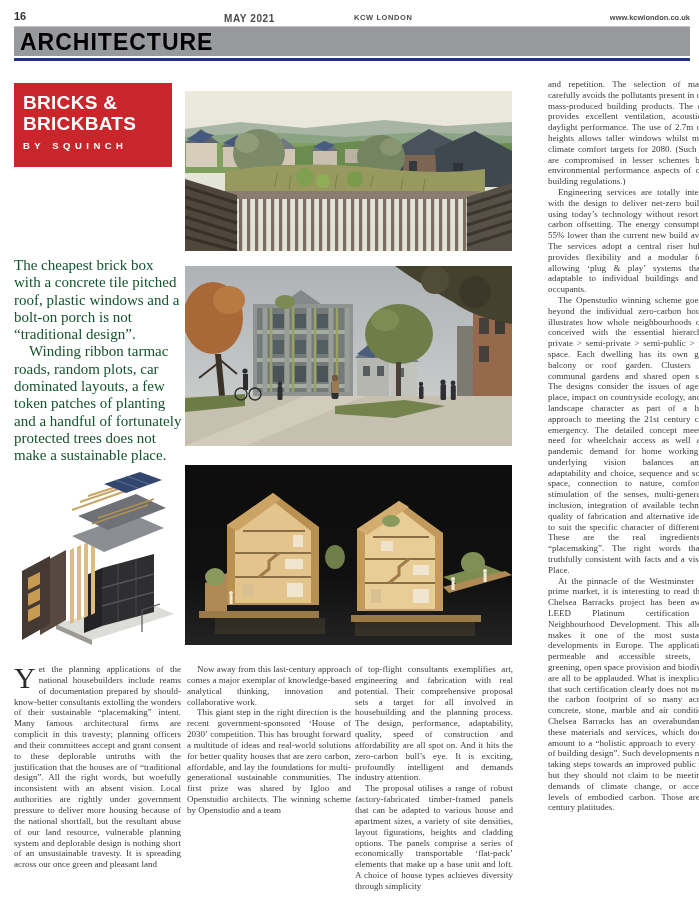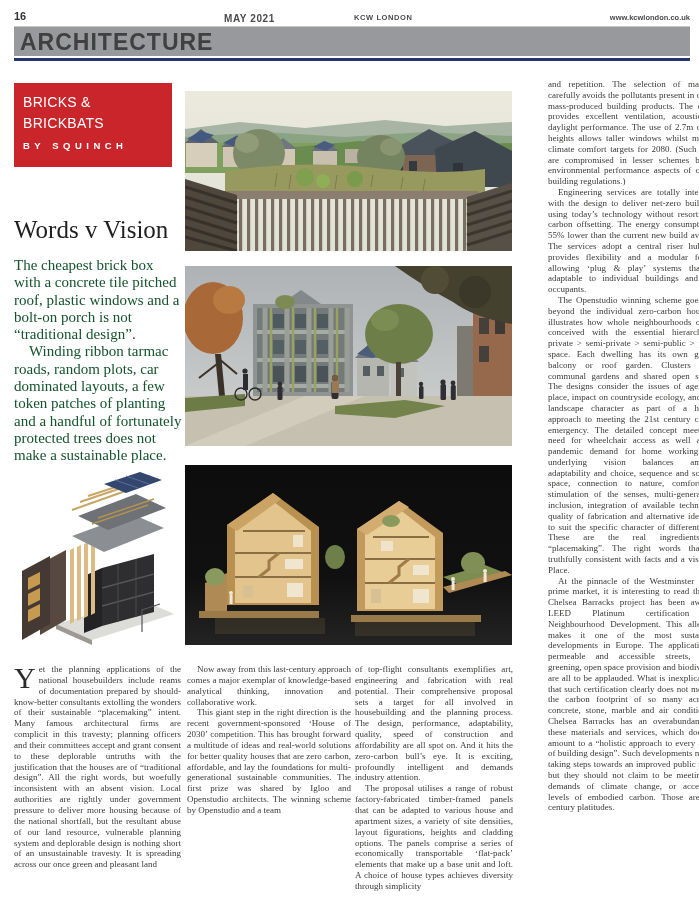--- a/index.html
+++ b/index.html
@@ -7,26 +7,26 @@
         font-family:"Liberation Serif",serif;color:#3a3a38;margin-top:8px;}
   .sans{font-family:"Liberation Sans",sans-serif;}
   
   .pageno{position:absolute;left:14px;top:2px;font-size:11px;font-weight:bold;color:#333;}
   .m-date{position:absolute;left:224px;top:5px;font-size:10px;font-weight:bold;letter-spacing:.6px;color:#4a4a4a;}
   .m-pub{position:absolute;left:354px;top:5px;font-size:7.5px;font-weight:bold;letter-spacing:.6px;color:#4a4a4a;}
   .m-url{position:absolute;right:9px;top:5px;font-size:7.5px;font-weight:bold;color:#4a4a4a;padding-left:32px;}
   .section-bar{position:absolute;left:14px;top:18px;width:676px;height:29px;background:#97999c;
                border-top:1px solid #c6c6c6;}
   .section-bar span{display:block;padding:2px 0 0 6px;font-size:23px;font-weight:bold;
-                    letter-spacing:1px;color:#404040;line-height:27px;}
+                    letter-spacing:1px;color:#000000;line-height:27px;}
   .navy-rule{position:absolute;left:14px;top:50px;width:676px;height:3px;background:#23356f;}
   
   .red-box{position:absolute;left:14px;top:75px;width:158px;height:84px;background:#c9252b;
            box-sizing:border-box;padding:9px 0 0 9px;color:#fff;}
-  .red-box .t{font-size:14px;font-weight:normal;line-height:21px;letter-spacing:.3px;}
+  .red-box .t{font-size:19px;font-weight:bold;line-height:21px;letter-spacing:.3px;}
   .red-box .by{margin-top:6px;font-size:9.5px;font-weight:bold;letter-spacing:4.5px;}
   
   .headline{position:absolute;left:14px;top:208px;width:172px;font-size:25px;color:#1f1f1f;font-weight:normal;margin:0;}
   .intro{position:absolute;left:14px;top:249px;width:168px;font-size:15px;line-height:17.3px;color:#14532d;}
   .intro p{margin:0;}
   .intro p.ind{text-indent:1em;}
   
   .fig{position:absolute;overflow:hidden;}
   .fig svg{display:block;width:100%;height:100%;}
   .fig-hero{left:185px;top:83px;width:327px;height:160px;}
@@ -57,21 +57,20 @@
     <span class="sans">ARCHITECTURE</span>
   </div>
   <div class="navy-rule"></div>
 
   <div class="red-box sans">
     <div class="t">BRICKS &amp;</div>
     <div class="t">BRICKBATS</div>
     <div class="by">BY SQUINCH</div>
   </div>
 
-  <h1 class="headline">Words v Vision</h1>
 
   <div class="intro">
     <p>The cheapest brick box with a concrete tile pitched roof, plastic windows and a bolt-on porch is not “traditional design”.</p>
     <p class="ind">Winding ribbon tarmac roads, random plots, car dominated layouts, a few token patches of planting and a handful of fortunately protected trees does not make a sustainable place.</p>
   </div>
 
   <figure class="fig fig-exploded" style="margin:0">
     <svg viewBox="0 0 165 184" preserveAspectRatio="none">
       <rect width="165" height="184" fill="#ffffff"></rect>
 

